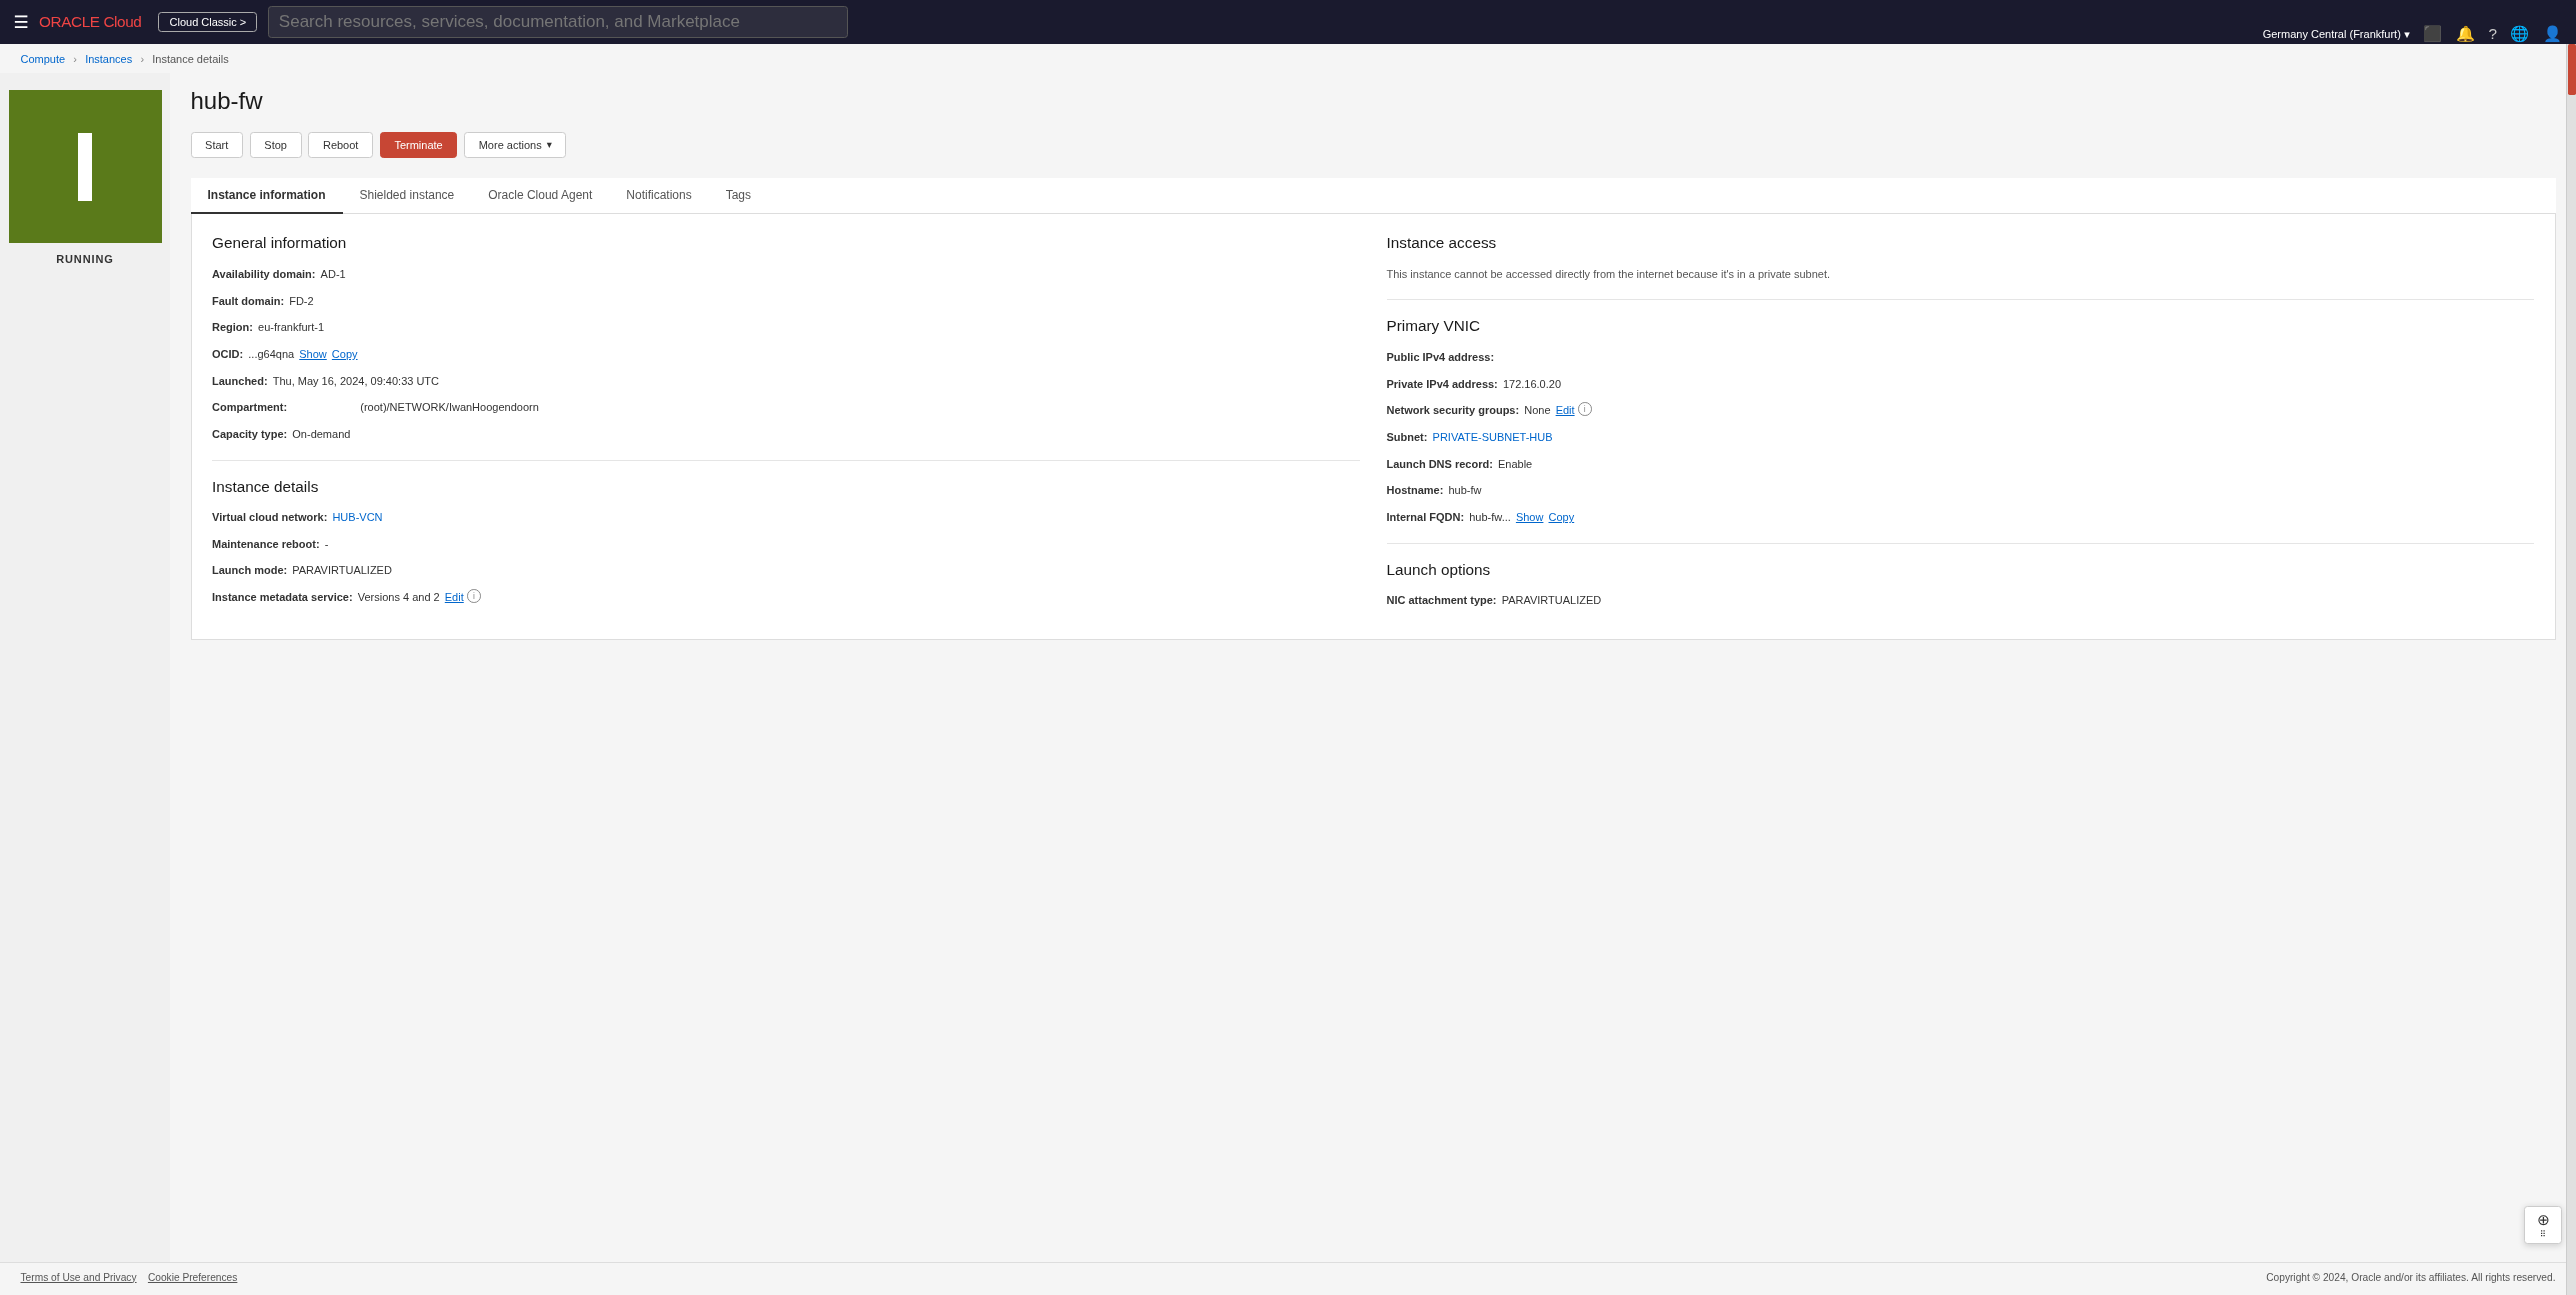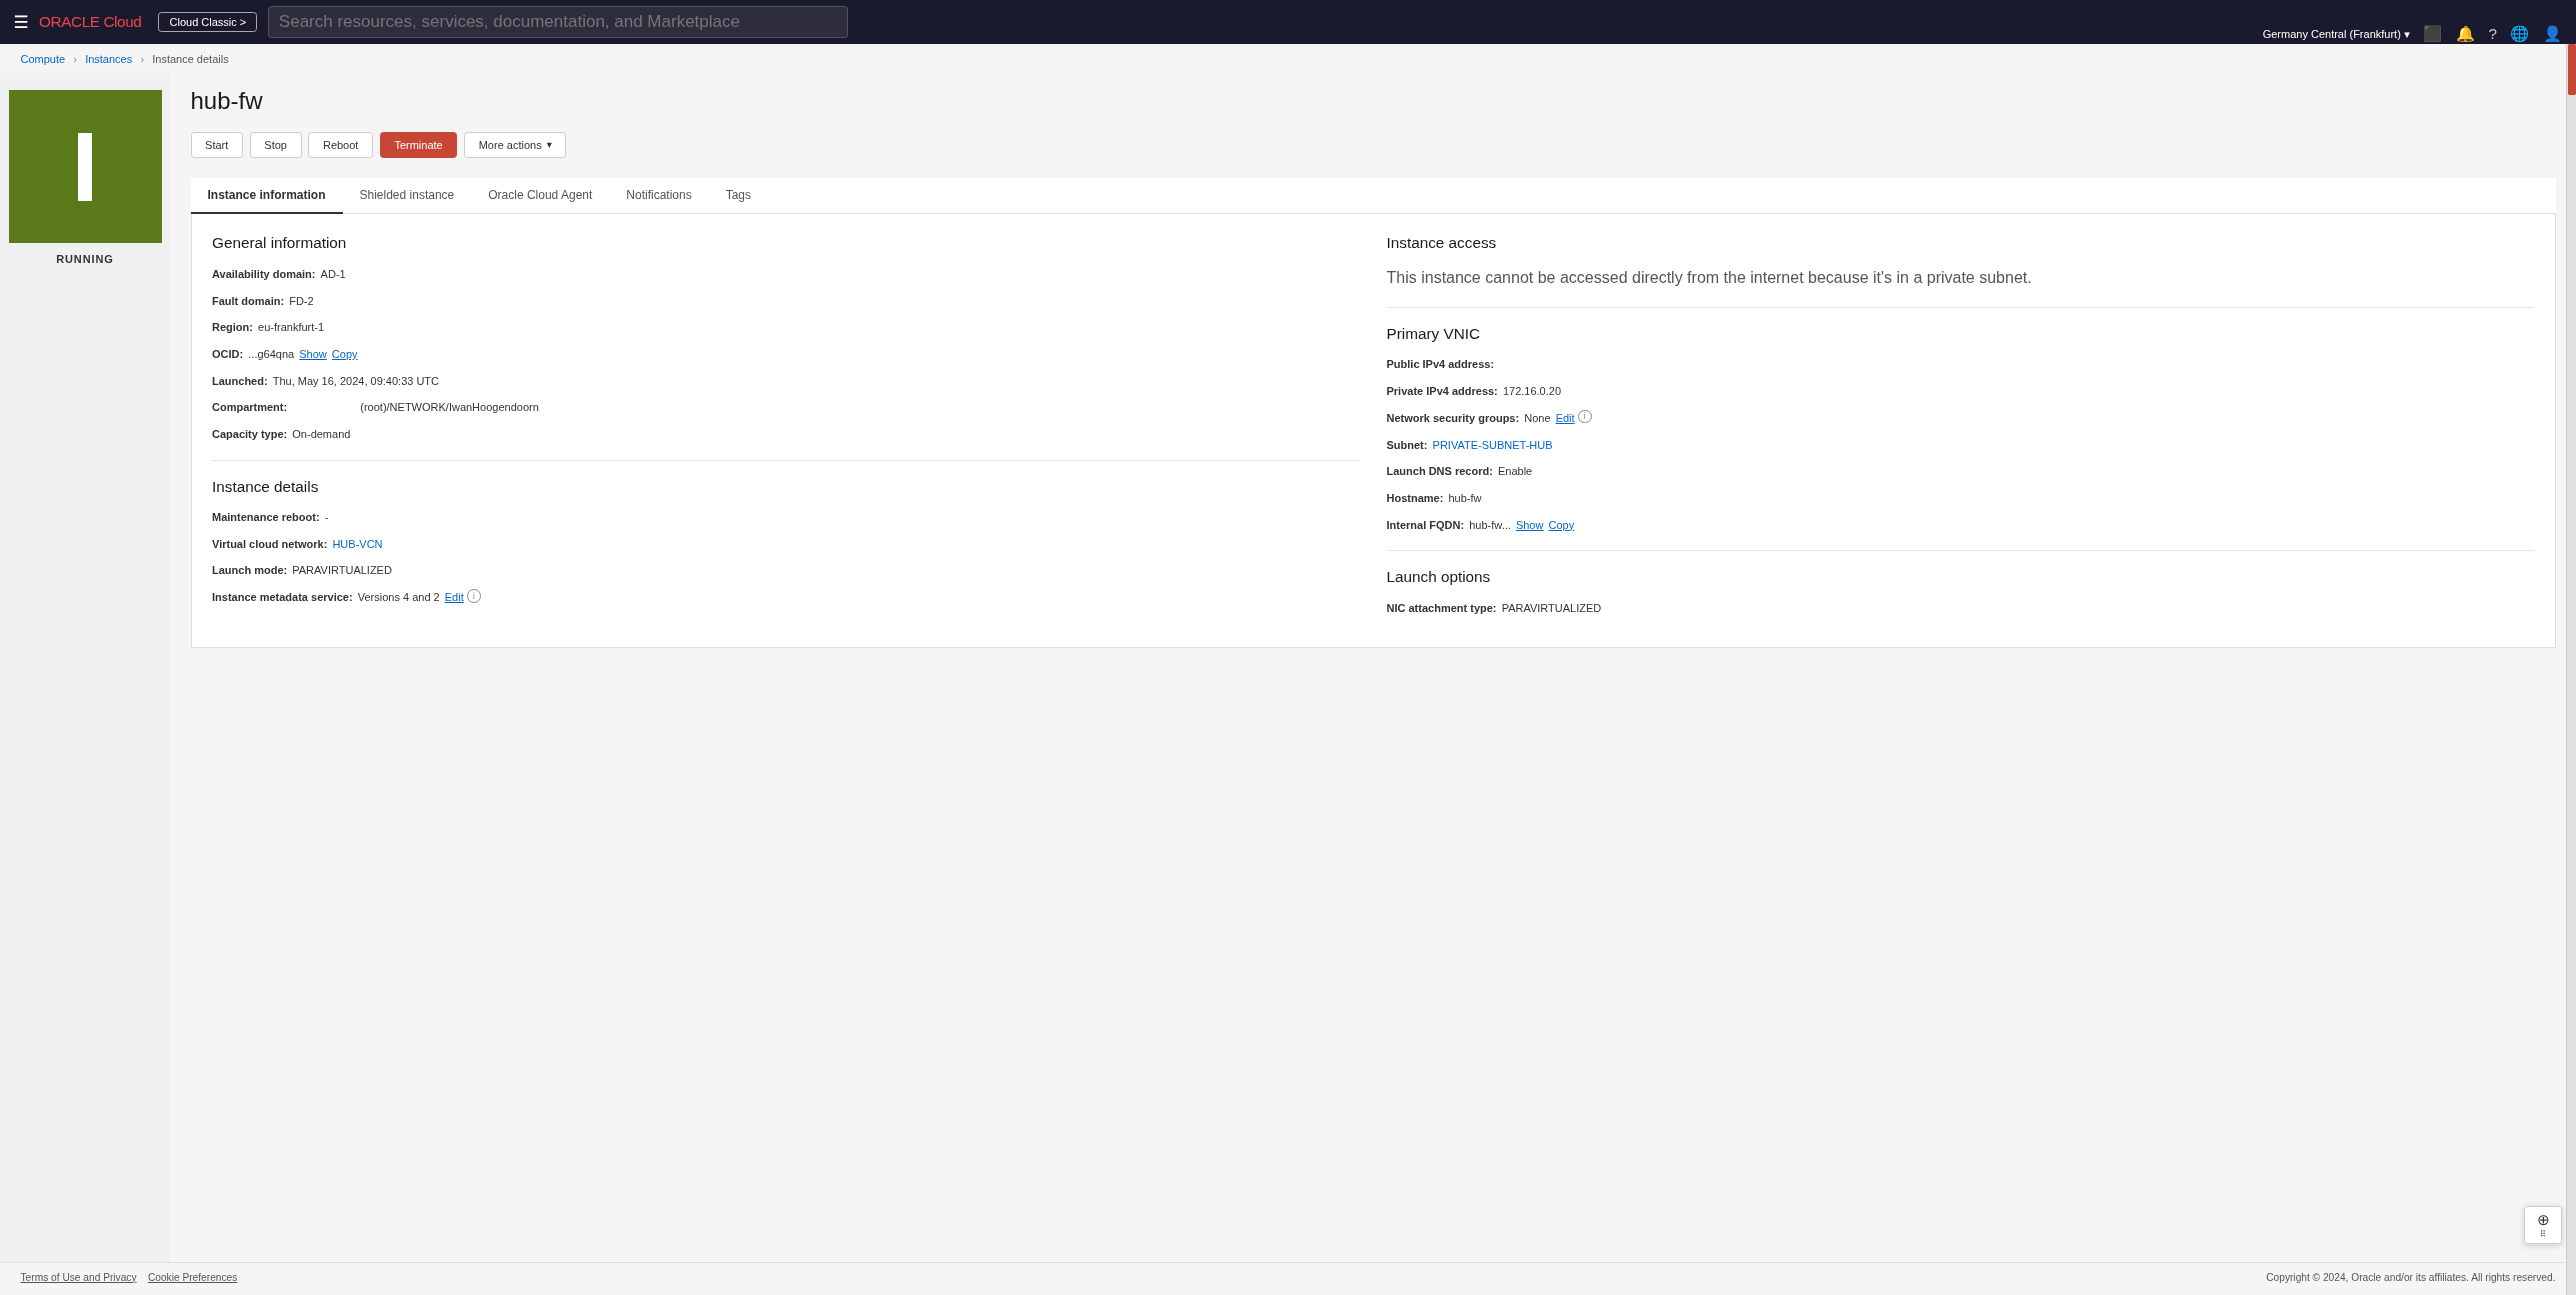--- a/index.html
+++ b/index.html
@@ -219,21 +219,21 @@
 
     
     .section-divider {
       margin: 17px 0;
       border: none;
       border-top: 0.9px solid #e5e5e5;
     }
 
     
     .access-note {
-      font-size: 16px;
+      font-size: 11px;
       color: #555;
       margin-bottom: 13.6px;
       line-height: 1.5;
     }
 
     
     .info-icon {
       display: inline-flex;
       align-items: center;
       justify-content: center;
@@ -401,26 +401,26 @@
           <div class="info-row">
             <span class="info-label">Capacity type:</span>
             <span class="info-value">On-demand</span>
           </div>
 
           <hr class="section-divider">
 
           <h2 class="section-heading">Instance details</h2>
 
           <div class="info-row">
+            <span class="info-label">Virtual cloud network:</span>
+            <a class="info-link">HUB-VCN</a>
+          </div>
+          <div class="info-row">
             <span class="info-label">Maintenance reboot:</span>
             <span class="info-value">-</span>
-          </div>
-          <div class="info-row">
-            <span class="info-label">Virtual cloud network:</span>
-            <a class="info-link">HUB-VCN</a>
           </div>
           <div class="info-row">
             <span class="info-label">Launch mode:</span>
             <span class="info-value">PARAVIRTUALIZED</span>
           </div>
           <div class="info-row">
             <span class="info-label">Instance metadata service:</span>
             <span class="info-value">Versions 4 and 2</span>
             <a class="info-action-link">Edit</a>
             <span class="info-icon">i</span>

